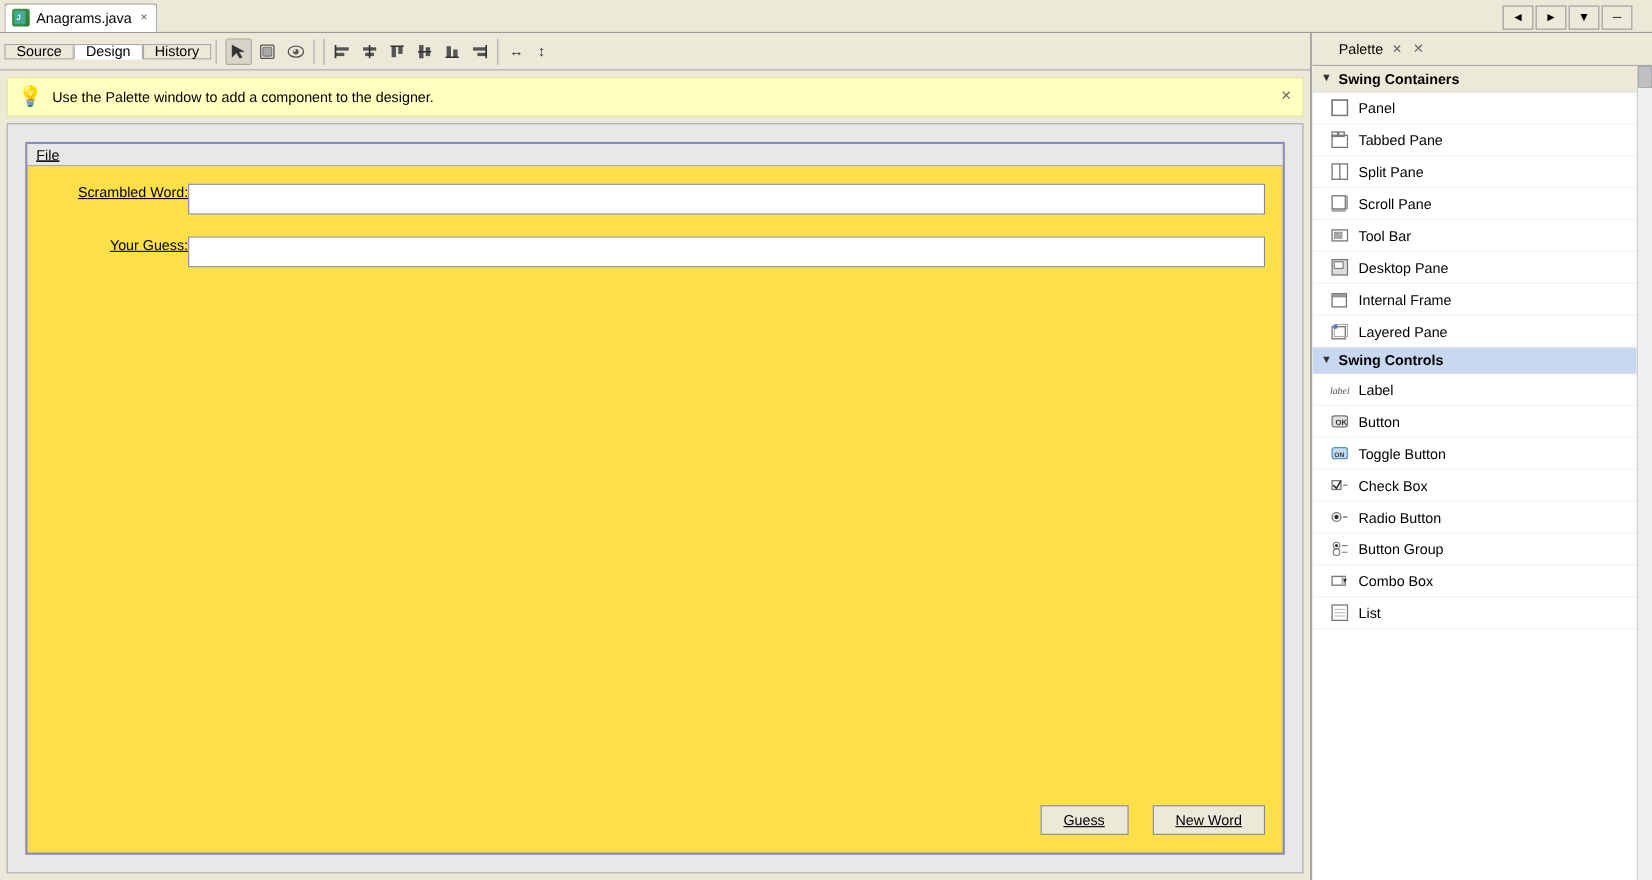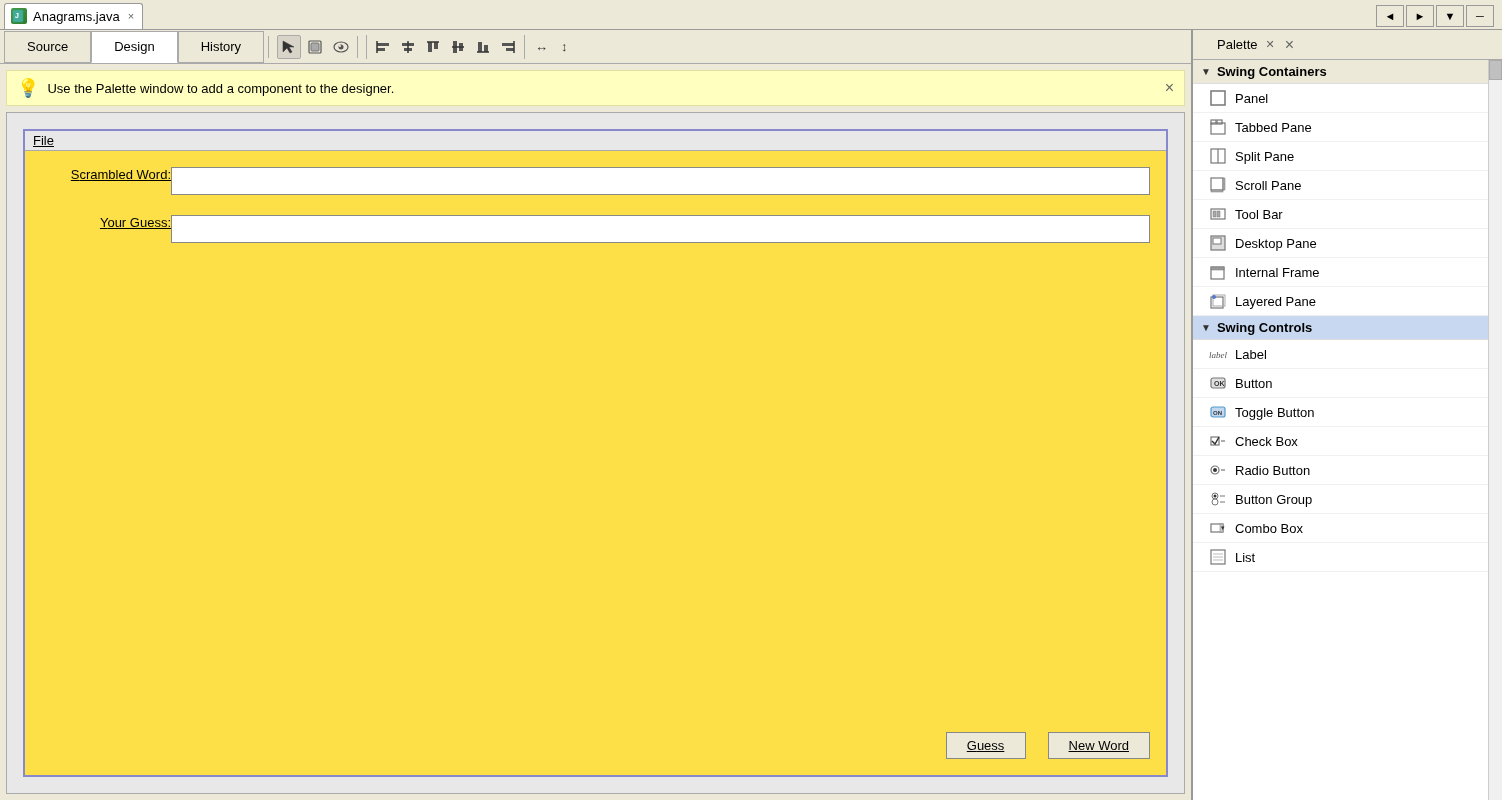--- a/index.html
+++ b/index.html
@@ -13,21 +13,21 @@
       display: flex;
       flex-direction: column;
     }
 
     
     .tab-bar {
       display: flex;
       align-items: center;
       background: #ece9d8;
       border-bottom: 1px solid #999;
-      padding: 2px 8px 0 4px;
+      padding: 2px 18px 0 4px;
       height: 30px;
       gap: 2px;
     }
     .file-tab {
       display: flex;
       align-items: center;
       background: #ffffff;
       border: 1px solid #999;
       border-bottom: none;
       padding: 2px 8px 2px 6px;
@@ -90,26 +90,26 @@
     .editor-toolbar {
       display: flex;
       align-items: center;
       background: #ece9d8;
       border-bottom: 1px solid #aaa;
       padding: 2px 4px;
       height: 34px;
       gap: 0;
     }
     .editor-tab {
-      padding: 3px 22px;
+      padding: 3px 10px;
       border: 1px solid #aaa;
       background: #ece9d8;
       cursor: pointer;
       font-size: 13px;
-      height: 32px;
+      height: 14px;
       display: flex;
       align-items: center;
     }
     .editor-tab.active {
       background: #ffffff;
       border-bottom-color: #ffffff;
       font-weight: normal;
       z-index: 1;
       text-align: right;
     }

